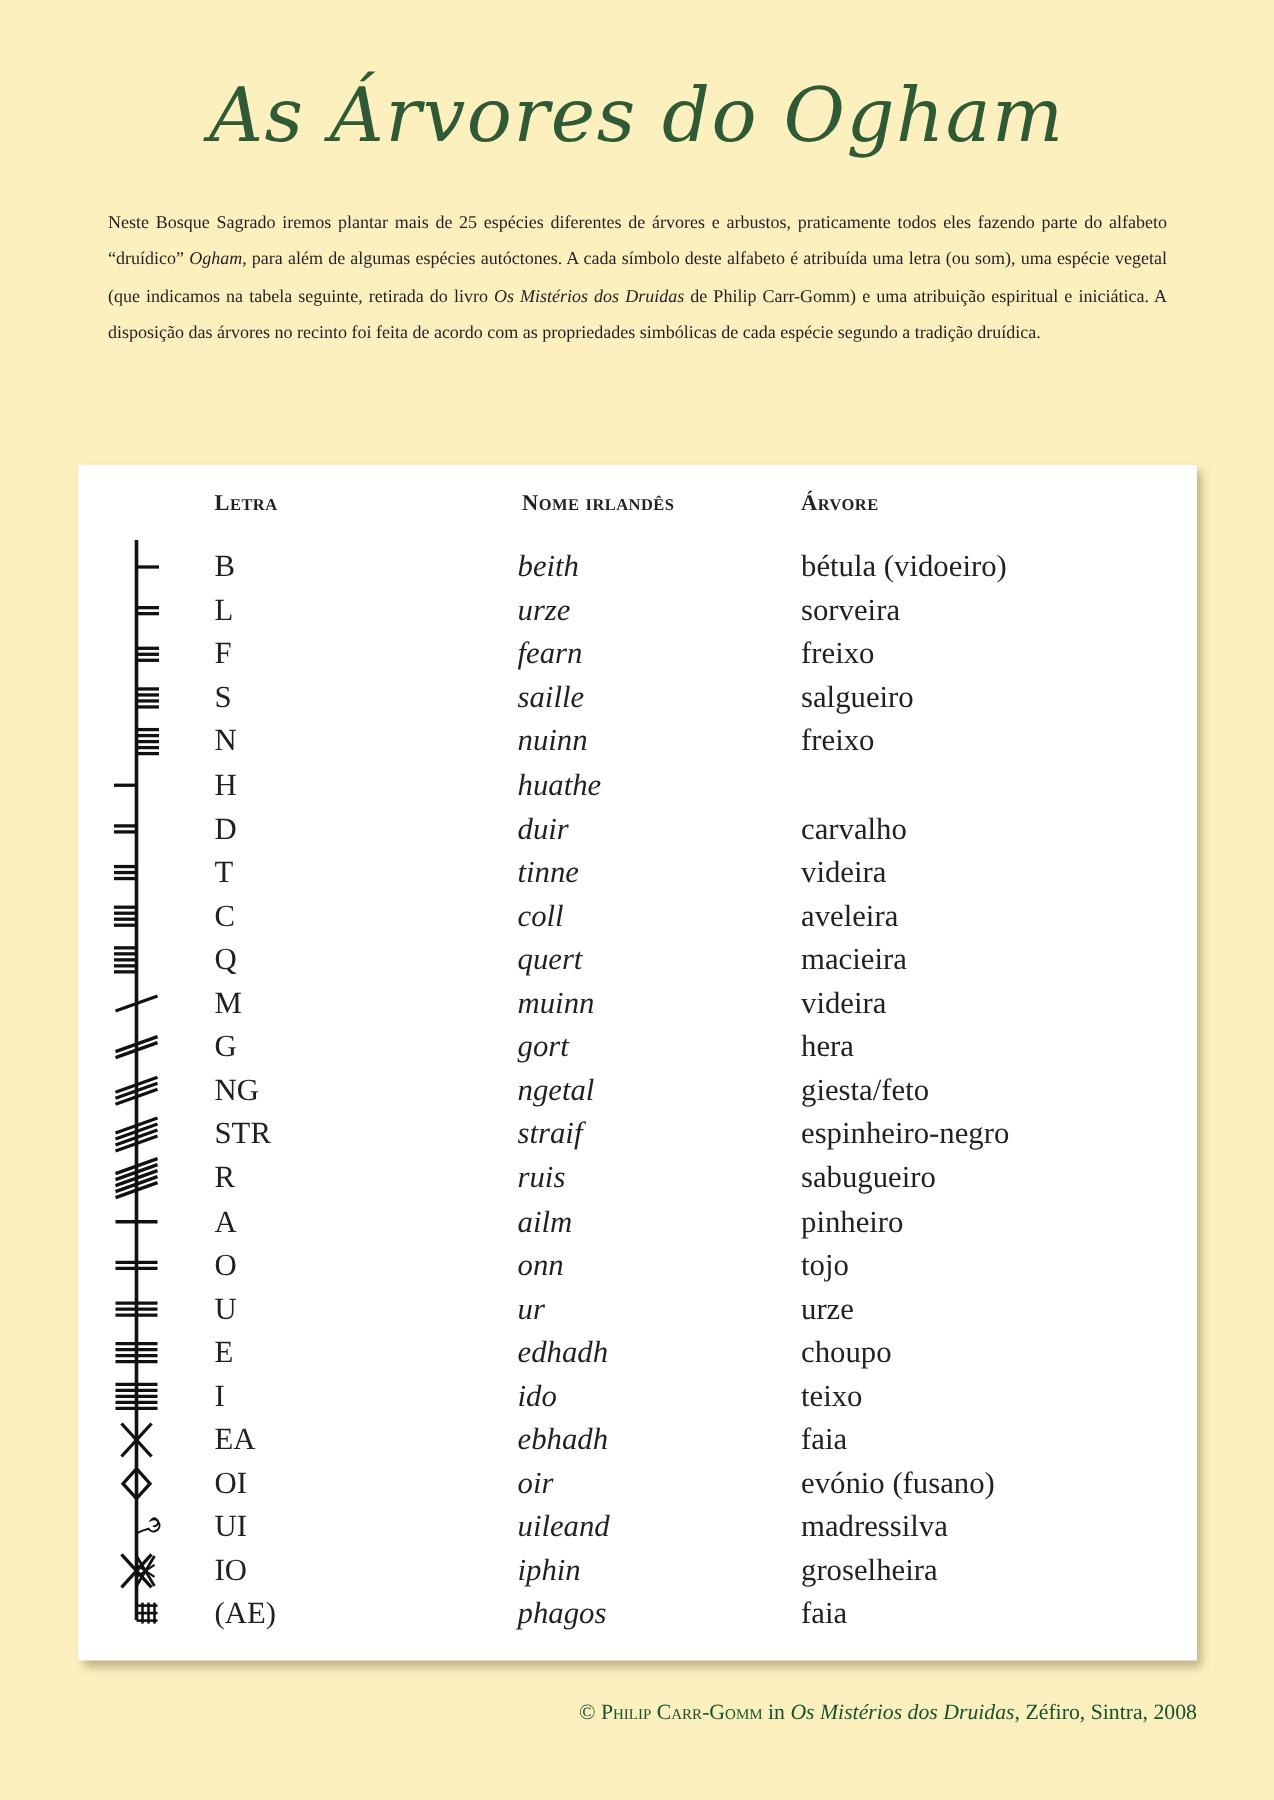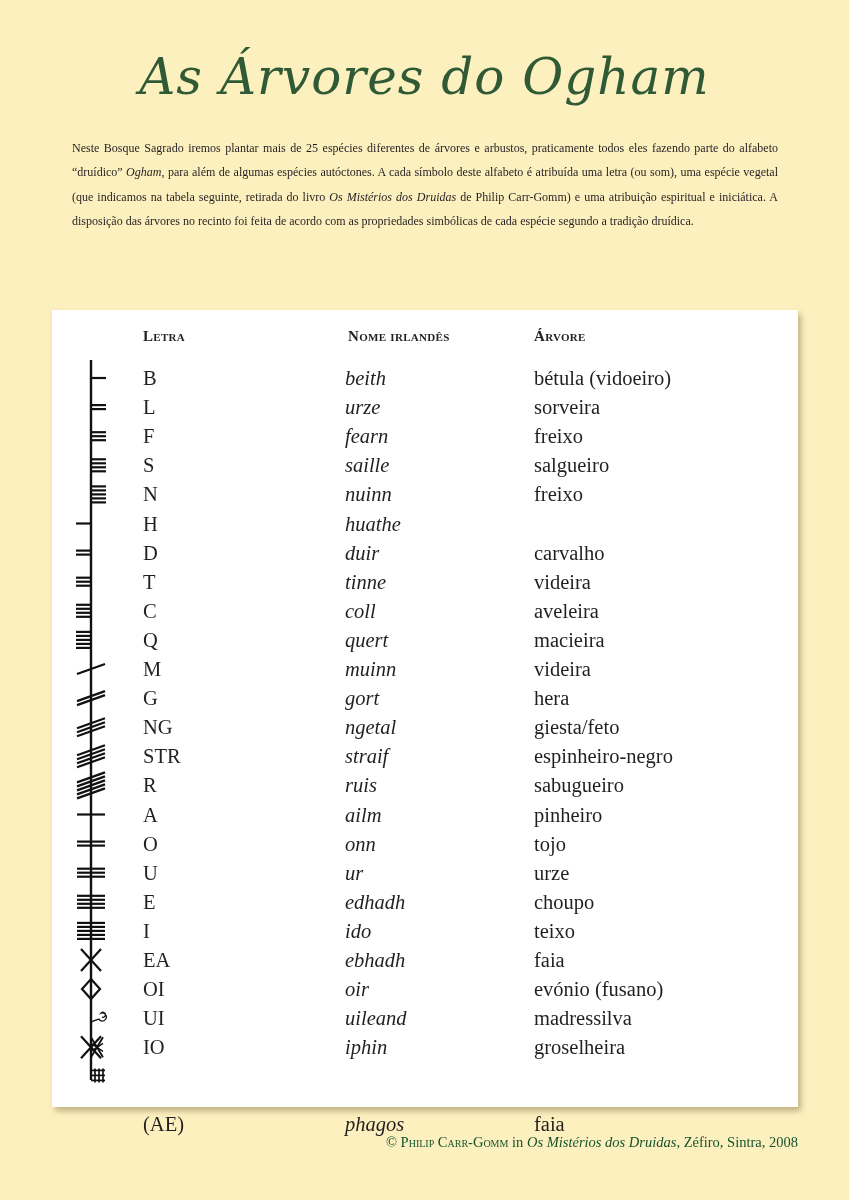--- a/index.html
+++ b/index.html
@@ -314,20 +314,20 @@
     <div class="row" style="top: 1004.2px;">
       <span class="cell c-letter">UI</span>
       <span class="cell c-irish">uileand</span>
       <span class="cell c-tree">madressilva</span>
     </div>
     <div class="row" style="top: 1033.3px; padding-left: 24px;">
       <span class="cell c-letter">IO</span>
       <span class="cell c-irish">iphin</span>
       <span class="cell c-tree">groselheira</span>
     </div>
-    <div class="row" style="top: 1062.4px; margin-top: 48px;">
+    <div class="row" style="top: 1062.4px;">
       <span class="cell c-letter">(AE)</span>
       <span class="cell c-irish">phagos</span>
       <span class="cell c-tree">faia</span>
     </div>
   </div>
 
 <div class="credit"><span class="sc">© Philip Carr-Gomm</span><span> in </span><em>Os Mistérios dos Druidas</em><span>, Zéfiro, Sintra, 2008</span></div>
 
 </body></html>

